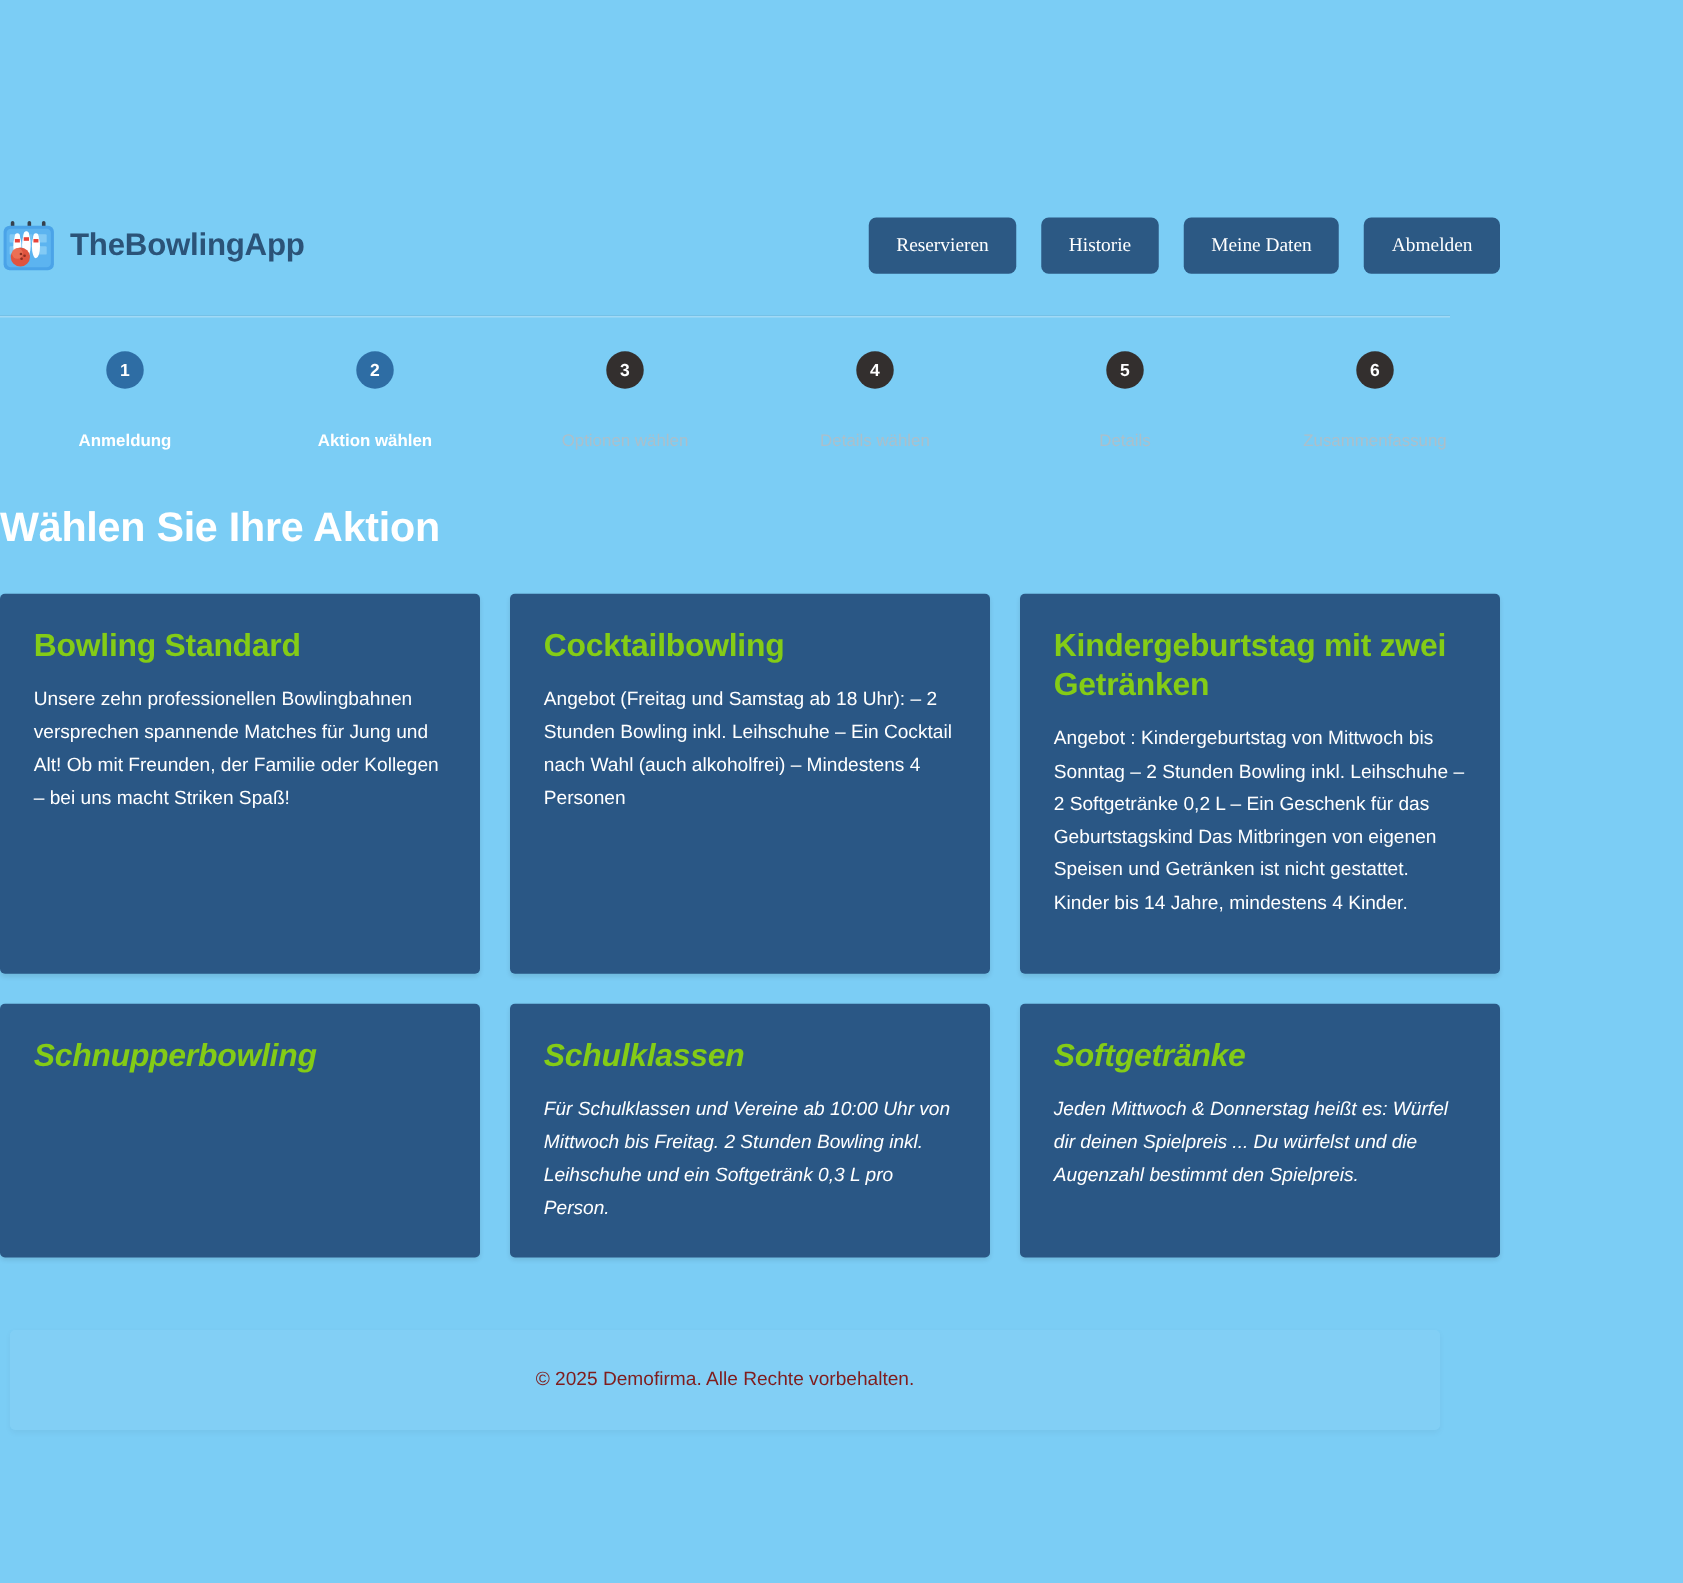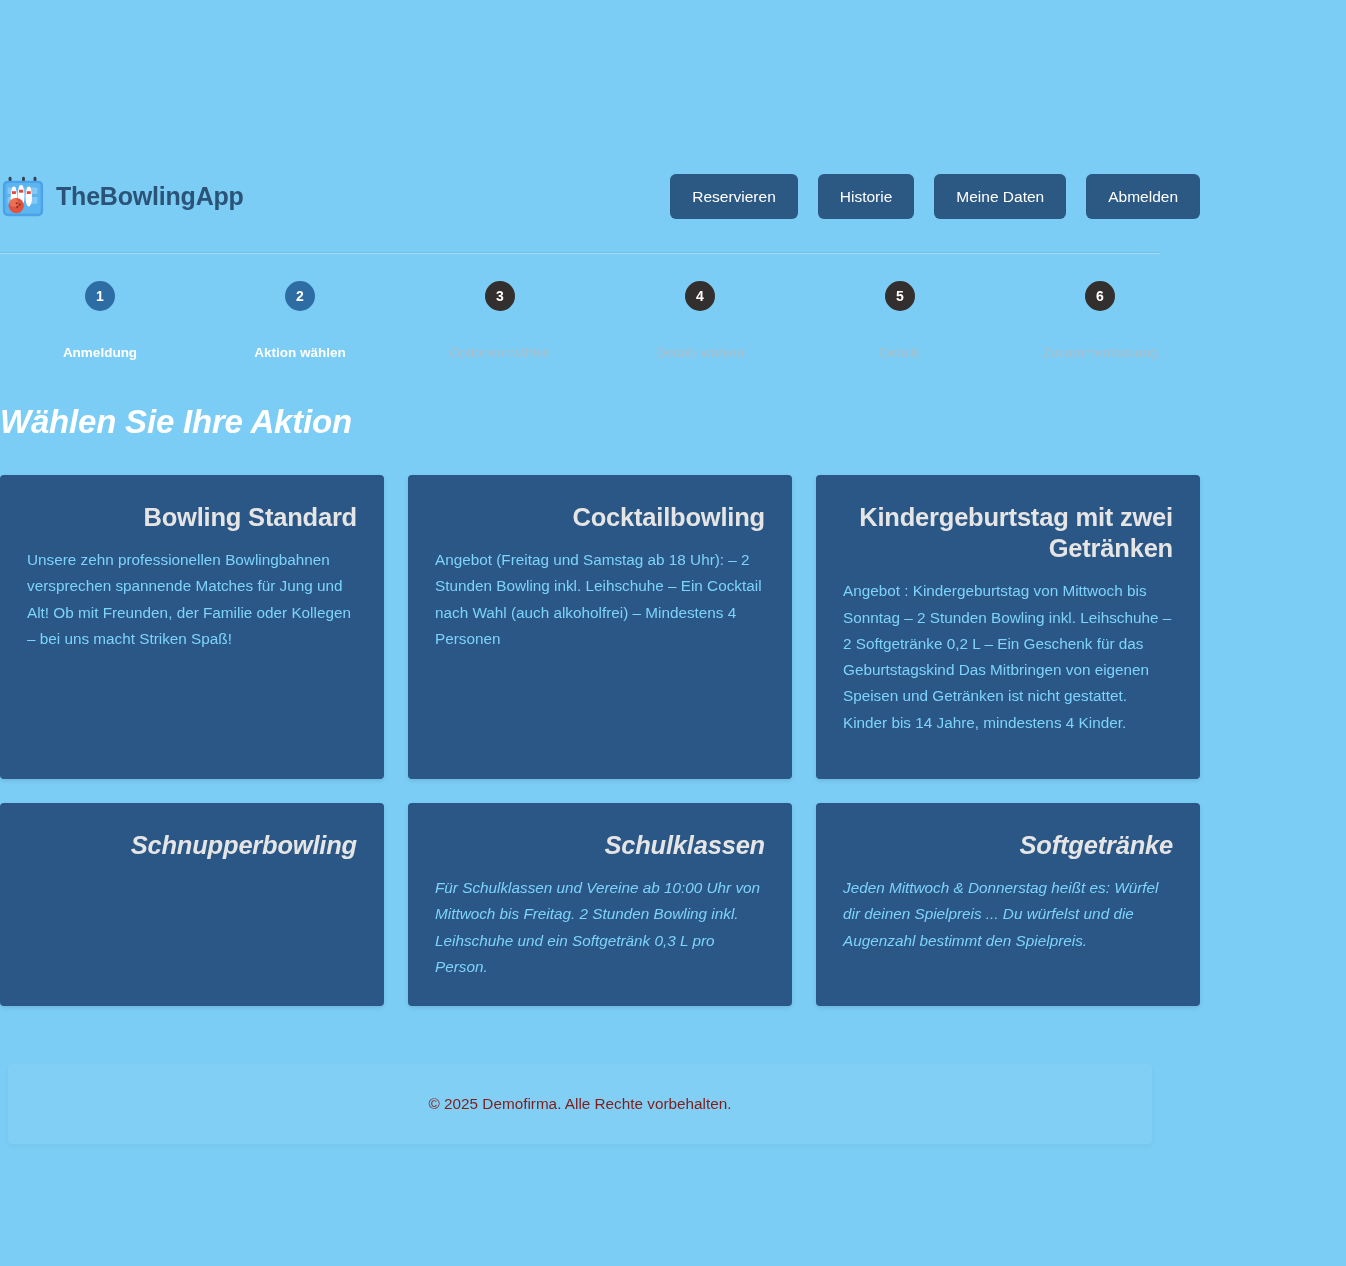--- a/index.html
+++ b/index.html
@@ -56,21 +56,21 @@
   .main-nav {
     display: flex;
     align-items: center;
     gap: 20px;
   }
   .nav-btn {
     background: #2c5984;
     color: #ffffff;
     border: none;
     border-radius: 6px;
-    font-family: Liberation Sans, sans-serif;
+    font-family: Liberation Serif, serif;
     font-size: 15.5px;
     padding: 0 22px;
     height: 45px;
     line-height: 45px;
     cursor: pointer;
     white-space: nowrap;
   }
 
   
   .stepper {
@@ -113,49 +113,47 @@
     width: 1200px;
     margin: 0 auto;
     padding-top: 43px;
   }
   .page-title {
     font-size: 33px;
     font-weight: bold;
     color: #ffffff;
     letter-spacing: -0.2px;
     margin-bottom: 34px;
-    font-style: italic;
   }
 
   .card-grid {
     display: grid;
     grid-template-columns: repeat(3, 1fr);
     gap: 24px;
   }
   .action-card {
     background: #2a5785;
     border-radius: 4px;
     padding: 27px 27px 26px 27px;
     cursor: pointer;
     box-shadow: 0 2px 4px rgba(0,0,0,0.10);
     display: flex;
     flex-direction: column;
   }
   .card-title {
     font-size: 25.5px;
     font-weight: bold;
-    color: #e5e5e5;
+    color: #84cc16;
     line-height: 1.22;
     letter-spacing: -0.2px;
     margin-bottom: 14px;
-    text-align: right;
   }
   .card-desc {
     font-size: 15.3px;
-    color: #7dd3fc;
+    color: #ffffff;
     line-height: 1.72;
   }
 
   .row-1 .action-card { min-height: 304px; }
   .row-2 { margin-top: 24px; }
   .row-2 .action-card { min-height: 196px; font-style: italic; }
 
   
   .site-footer {
     width: 1144px;

